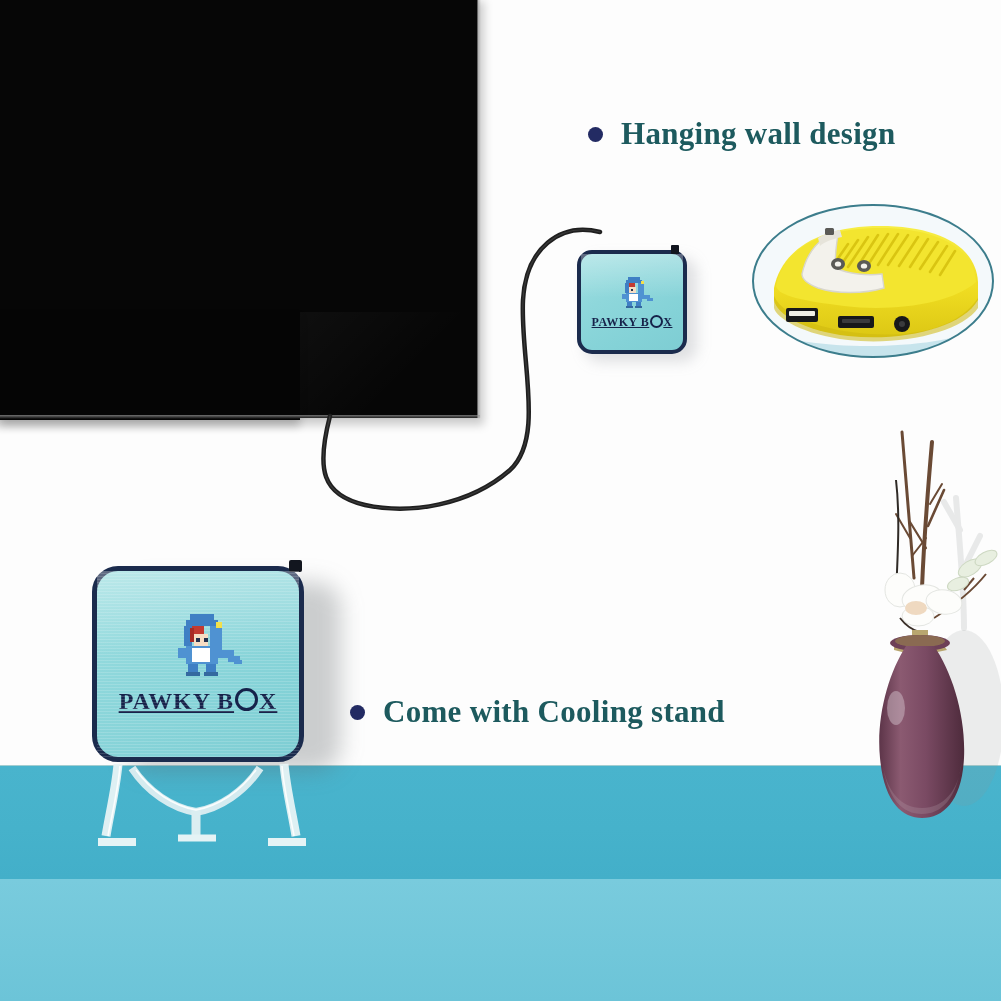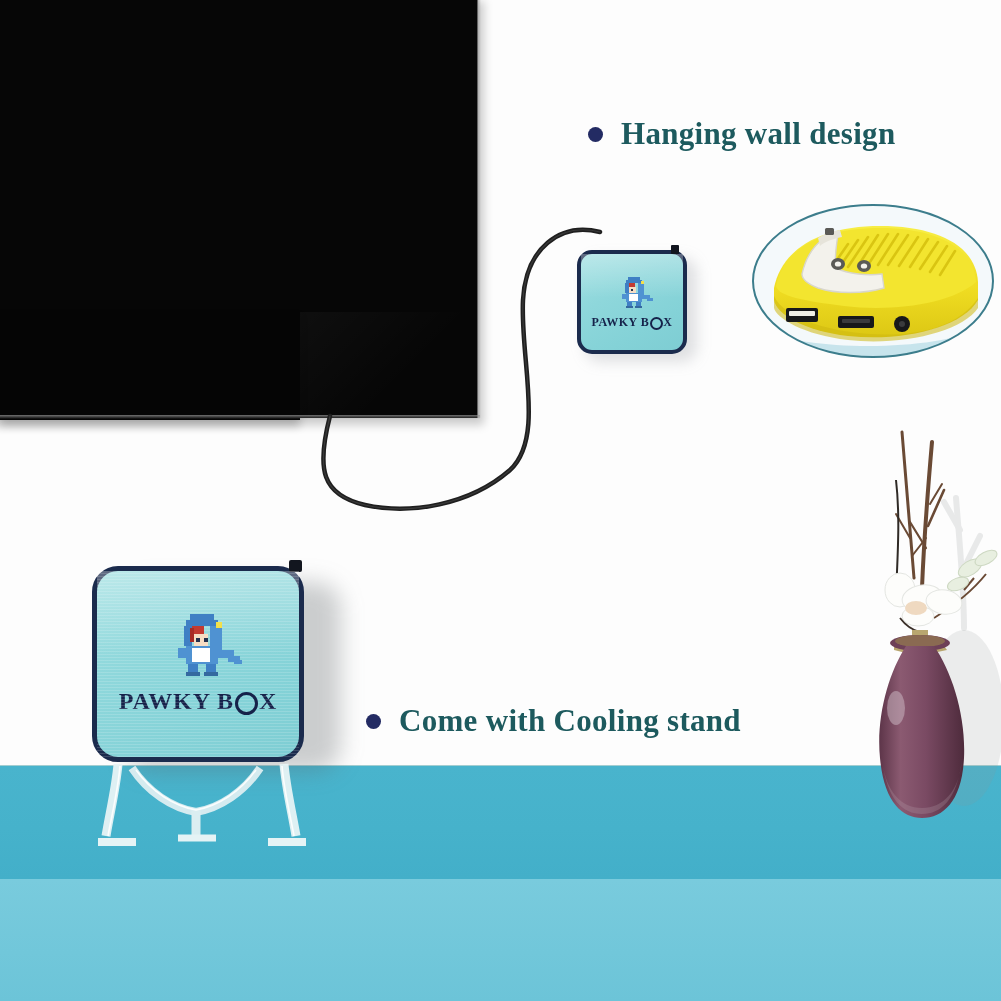--- a/index.html
+++ b/index.html
@@ -30,21 +30,21 @@
   .cable{position:absolute;left:0;top:0;width:1001px;height:1001px;pointer-events:none;}
 
   
   .pbox{position:absolute;border-style:solid;border-color:#1b2b4d;
         background:linear-gradient(150deg,#9fdfe1 0%,#8ed7db 38%,#84d2d7 72%,#7ecdd3 100%);
         box-sizing:border-box;overflow:visible;}
   .pbox .face{position:absolute;inset:0;display:flex;flex-direction:column;
         align-items:center;justify-content:center;overflow:hidden;}
   .nub{position:absolute;background:#12161f;border-radius:1px;}
   .pawky-word{font-family:"Liberation Serif",serif;font-weight:bold;color:#16224a;
-        letter-spacing:.04em;white-space:nowrap;display:flex;align-items:flex-end;}
+        letter-spacing:.04em;white-space:nowrap;display:flex;align-items:flex-start;text-decoration:underline;}
   .paw-o{display:inline-block;border-radius:50%;border-style:solid;border-color:#16224a;
         position:relative;vertical-align:middle;}
   .paw-o::before,.paw-o::after{content:"";position:absolute;background:#16224a;}
 
   
   .pbox-big{left:92px;top:566px;width:212px;height:196px;border-width:5px;border-radius:26px;}
   .pbox-big-shadow{position:absolute;left:126px;top:582px;width:215px;height:190px;
         background:rgba(90,95,100,.30);filter:blur(11px);border-radius:26px;}
   .pbox-big .nub{right:-3px;top:-11px;width:13px;height:12px;border-radius:2px;}
   .box-tex{position:absolute;inset:0;opacity:.30;
@@ -65,21 +65,21 @@
   .stand{position:absolute;left:92px;top:758px;width:218px;height:92px;}
 
   
   .bullet-row{position:absolute;display:flex;align-items:center;}
   .dot{border-radius:50%;background:#232b63;flex:none;}
   .blabel{color:#1d5a5e;font-weight:bold;white-space:nowrap;
           font-family:Liberation Serif, serif;}
   #bullet-hanging{left:588px;top:116px;}
   #bullet-hanging .dot{width:15px;height:15px;margin-right:18px;}
   #bullet-hanging .blabel{font-size:31px;letter-spacing:.3px;}
-  #bullet-cooling{left:366px;top:694px;margin-top:9px;}
+  #bullet-cooling{left:350px;top:694px;}
   #bullet-cooling .dot{width:15px;height:15px;margin-right:18px;}
   #bullet-cooling .blabel{font-size:31px;letter-spacing:.3px;}
 
   
   .inset{position:absolute;left:752px;top:204px;width:242px;height:154px;}
 
   
   .vase-wrap{position:absolute;left:852px;top:418px;width:149px;height:400px;}
 </style>
 </head>

